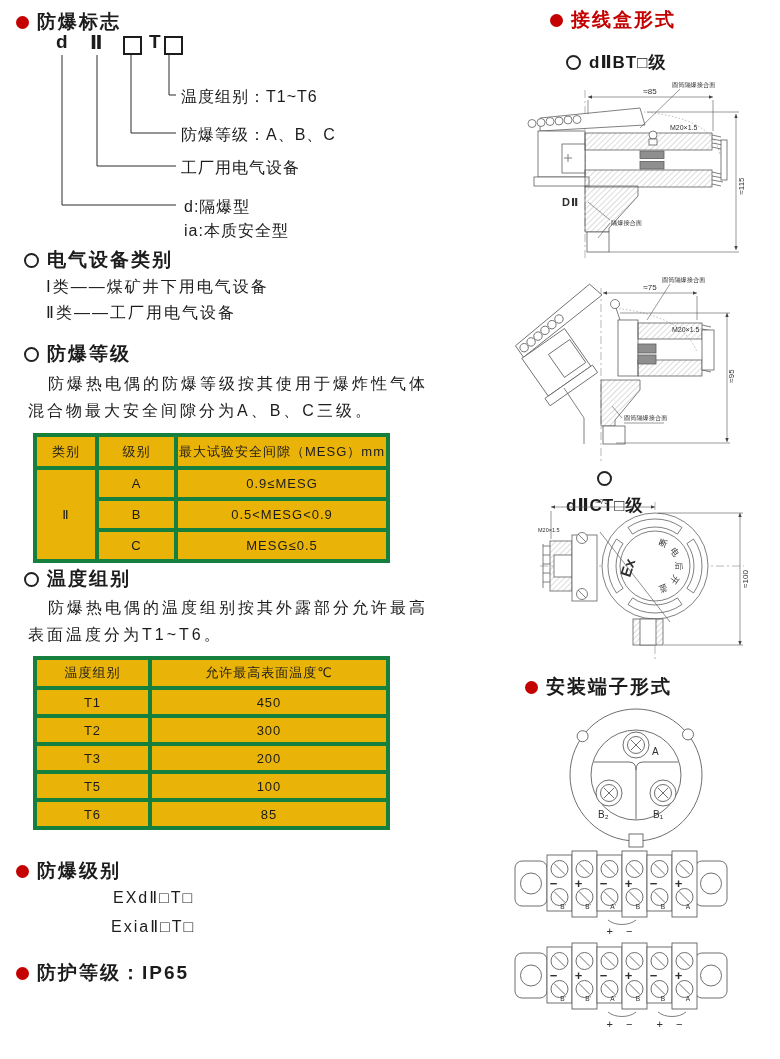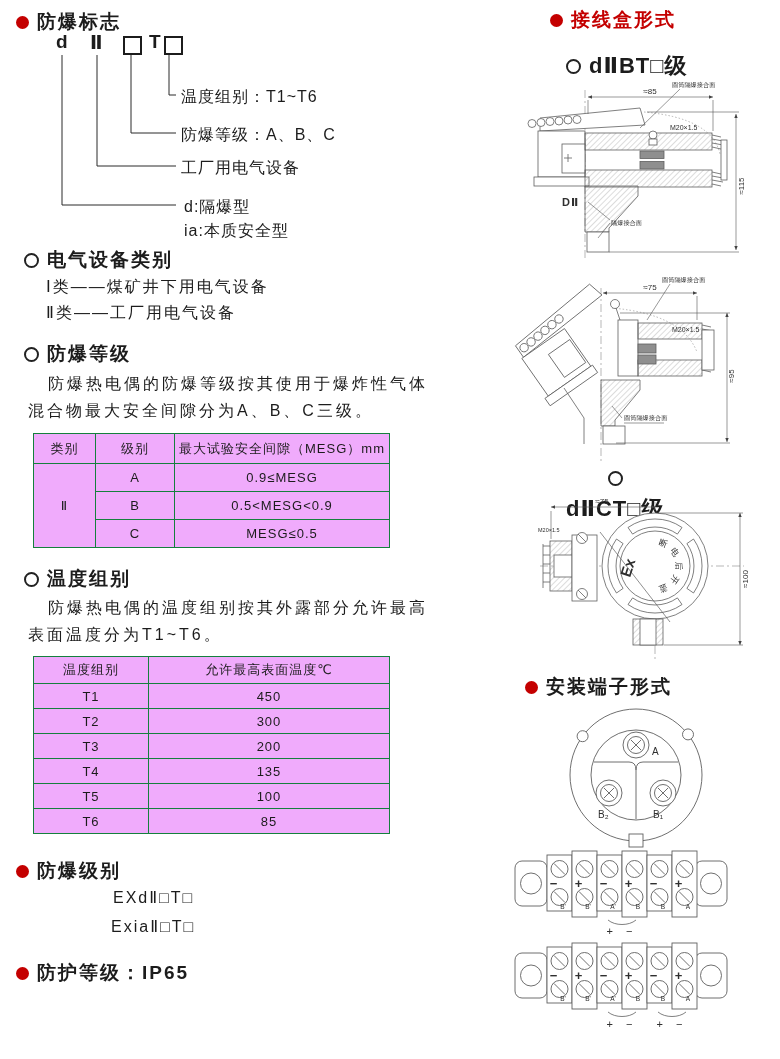--- a/index.html
+++ b/index.html
@@ -4,29 +4,29 @@
 <style>
   html,body{margin:0;padding:0;background:#fff;}
   #page{position:relative;width:780px;height:1059px;background:#fff;overflow:hidden;
         font-family:"Liberation Sans","DejaVu Sans",sans-serif;color:#1c1c1c;}
   .abs{position:absolute;}
   .hrow{display:flex;align-items:center;gap:8px;}
   .dot{width:13px;height:13px;border-radius:50%;background:#c40000;flex:0 0 auto;}
   .ring{width:11px;height:11px;border:2px solid #222;border-radius:50%;background:#fff;flex:0 0 auto;}
   .h1{font-size:19px;font-weight:bold;letter-spacing:2px;}
   .h1.red{color:#c40000;}
-  .sub{font-size:22px;letter-spacing:1px;font-weight:600;}
+  .sub{font-size:17px;letter-spacing:1px;font-weight:600;}
   .lbl{font-size:16px;letter-spacing:1px;white-space:nowrap;}
   .para{font-size:16px;letter-spacing:3px;white-space:nowrap;}
   .item{font-size:16px;letter-spacing:2px;white-space:nowrap;}
   .mono{letter-spacing:2px;font-size:16px;}
   .sq{display:inline-block;width:15px;height:15px;border:2px solid #1c1c1c;background:#fff;}
   .sym{font-size:19px;font-weight:bold;}
   table.dt{border-collapse:collapse;table-layout:fixed;width:357px;}
-  table.dt td,table.dt th{border:1px solid #15803d;background:#f0abfc;text-align:center;
+  table.dt td,table.dt th{border:4px solid #15803d;background:#eab308;text-align:center;
       font-size:13px;font-weight:normal;letter-spacing:1px;padding:0;}
   table.t1 th{height:29px;} table.t1 td{height:27px;}
   table.t2 th{height:26px;} table.t2 td{height:24px;}
   svg text{font-family:"Liberation Sans","DejaVu Sans",sans-serif;}
 </style>
 </head>
 <body>
 
 <div id="page">
 
@@ -119,24 +119,20 @@
           <td>T1</td>
           <td>450</td>
         </tr>
     <tr>
           <td>T2</td>
           <td>300</td>
         </tr>
     <tr>
           <td>T3</td>
           <td>200</td>
-        </tr>
-    <tr>
-          <td>T4</td>
-          <td>135</td>
         </tr>
     <tr>
           <td>T5</td>
           <td>100</td>
         </tr>
     <tr>
           <td>T6</td>
           <td>85</td>
         </tr>
   </tbody>

